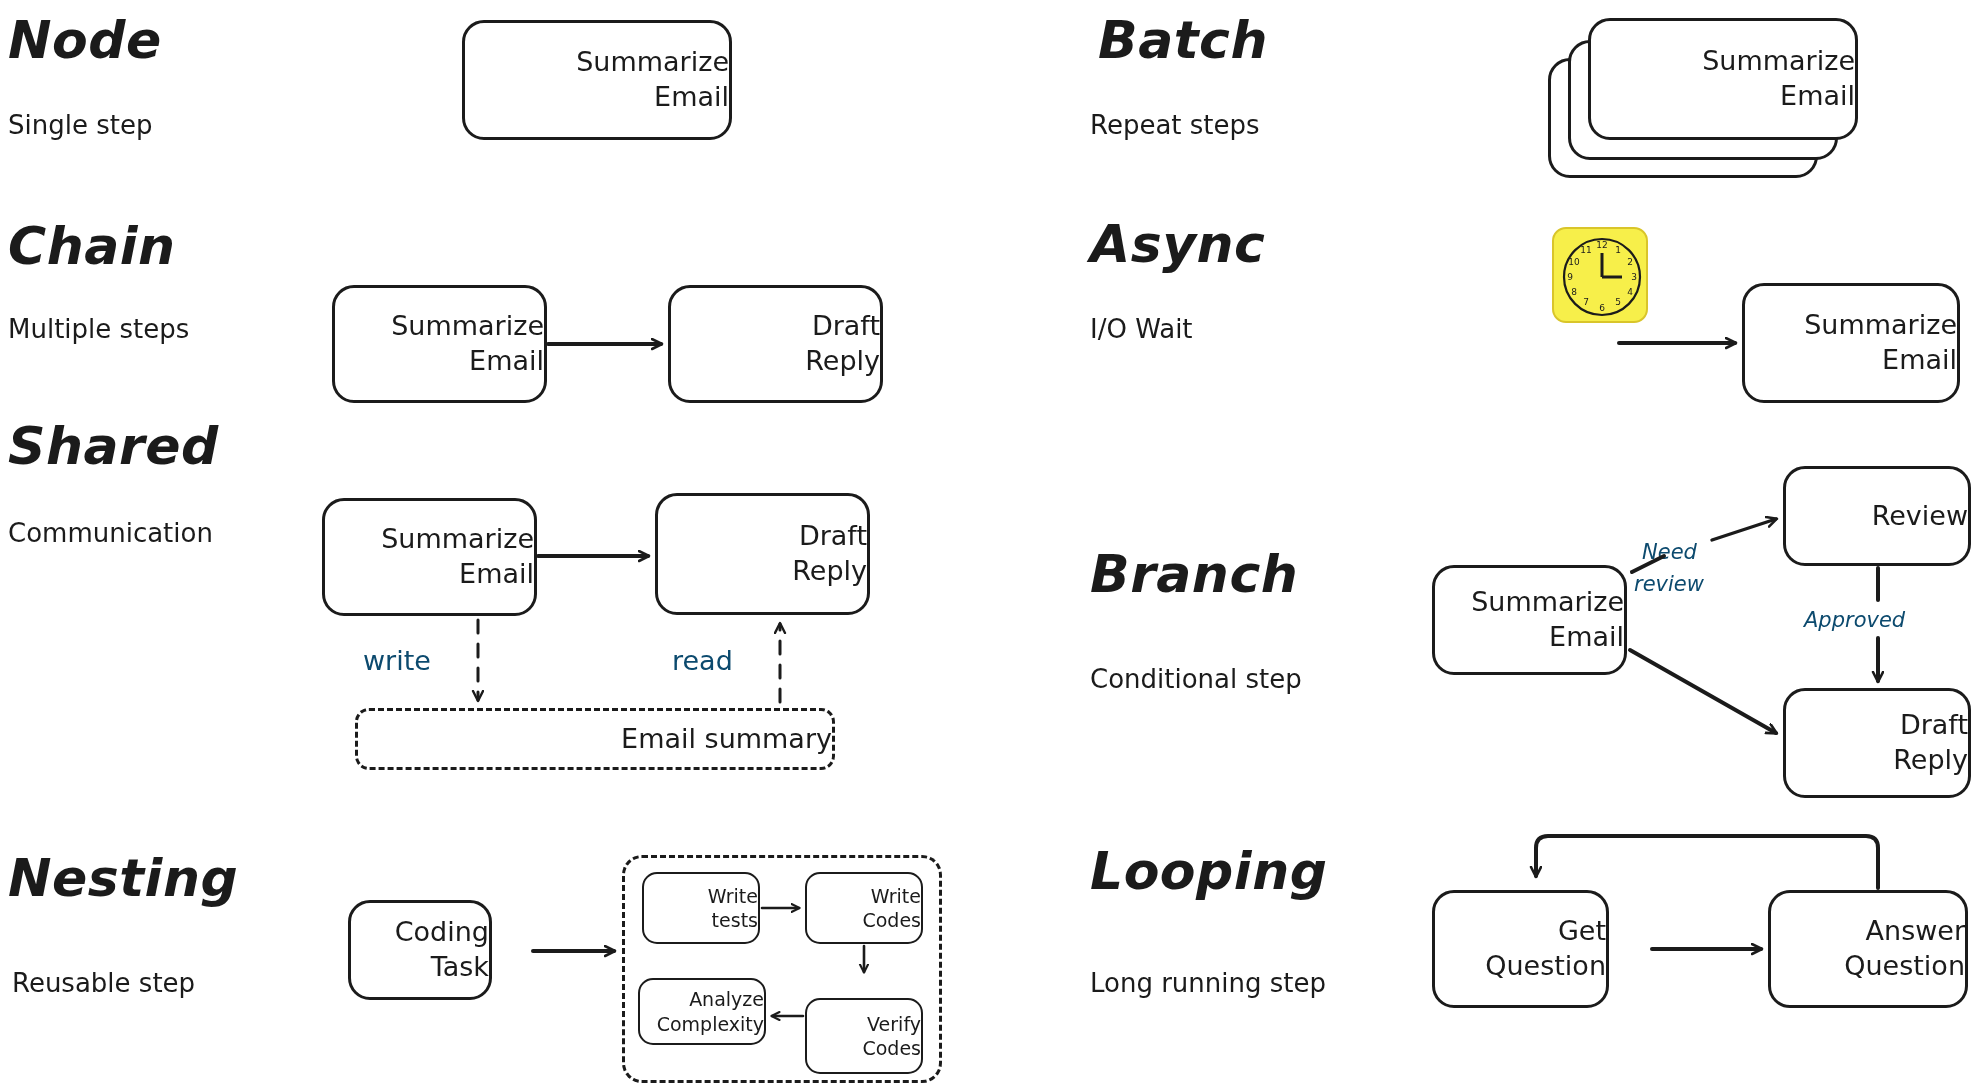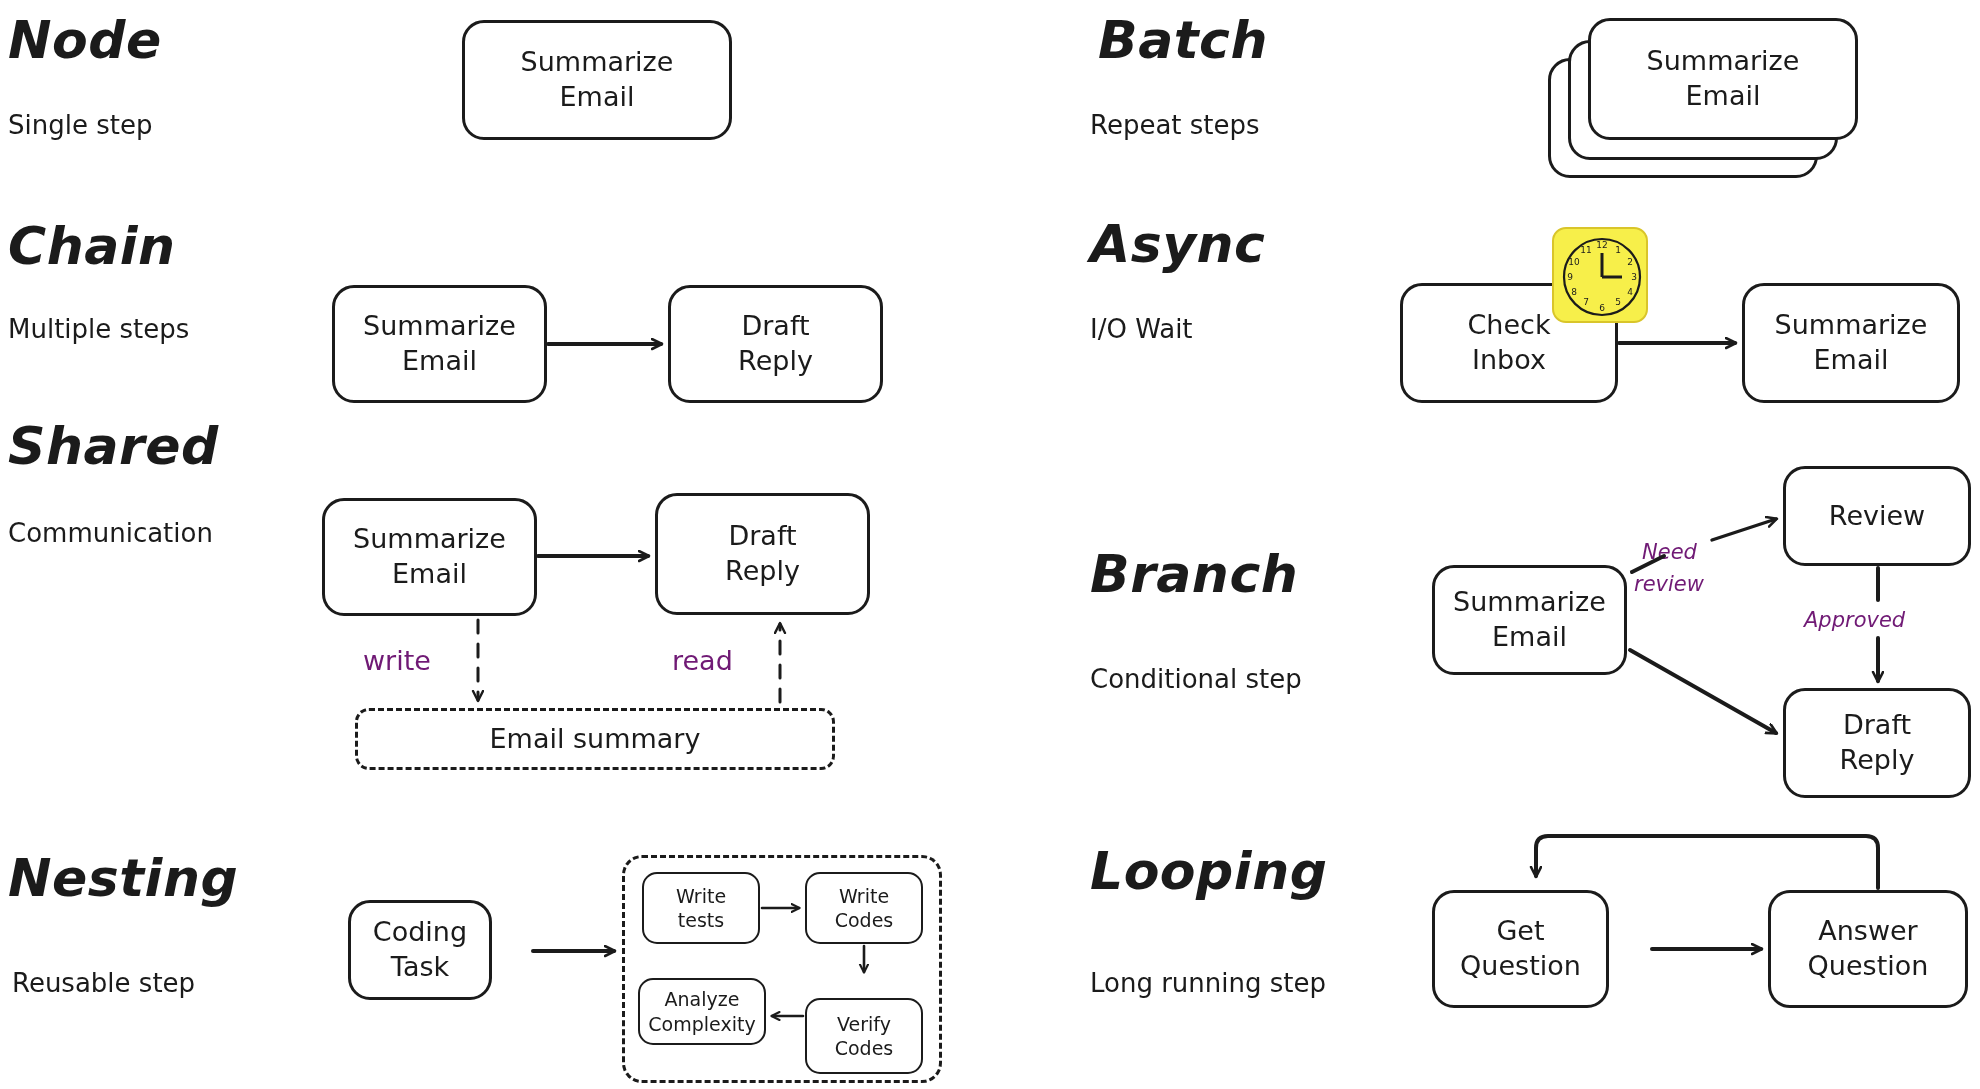--- a/index.html
+++ b/index.html
@@ -19,42 +19,42 @@
   }
   .pattern-sub{
     position:absolute;font-size:26px;font-weight:400;color:#1b1b1b;
     font-family:"DejaVu Sans", sans-serif;white-space:nowrap;line-height:1;margin-top:8px;
   }
 
   
   .node{
     position:absolute;box-sizing:border-box;
     border:3.5px solid #1b1b1b;border-radius:22px;background:#fff;
-    display:flex;flex-direction:column;align-items:center;justify-content:center;
+    display:flex;flex-direction:column;align-items:flex-end;justify-content:center;
     text-align:center;line-height:1.28;color:#1b1b1b;
     font-family:"DejaVu Sans", sans-serif;
   }
   .node .ln{display:block;white-space:nowrap;}
   .node.big{font-size:27px;}
   .node.small{font-size:19px;border-width:2.6px;border-radius:15px;}
   .node.dashed{border-style:dashed;border-width:3px;border-radius:14px;background:transparent;}
   .group-dashed{
     position:absolute;box-sizing:border-box;
     border:3px dashed #1b1b1b;border-radius:20px;background:transparent;
   }
 
   
   .stack-sheet{
     position:absolute;box-sizing:border-box;
     border:3.5px solid #1b1b1b;border-radius:22px;background:#fff;
   }
 
   
   .edge-label{
-    position:absolute;font-size:24px;color:#701a75;white-space:nowrap;
+    position:absolute;font-size:24px;color:#0c4a6e;white-space:nowrap;
     font-family:"DejaVu Sans", sans-serif;line-height:1.15;text-align:center;
   }
   .edge-label.small{font-size:21px;font-style:italic;}
 
   
   .clock-note{
     position:absolute;box-sizing:border-box;border-radius:14px;
     border:2px solid #d9c52a;
   }
   .clock-note svg{display:block;}
@@ -90,24 +90,20 @@
     <span class="ln">Email</span>
   </div>
   <div class="node big" style="left:668px;top:285px;width:215px;height:118px;">
     <span class="ln">Draft</span>
     <span class="ln">Reply</span>
   </div>
 
   <div class="pattern-title" style="left:1090px;top:218px;">Async</div>
   <div class="pattern-sub" style="left:1090px;top:308px;">I/O Wait</div>
 
-  <div class="node big" style="left:1400px;top:283px;width:218px;height:120px;">
-    <span class="ln">Check</span>
-    <span class="ln">Inbox</span>
-  </div>
   <div class="node big" style="left:1742px;top:283px;width:218px;height:120px;">
     <span class="ln">Summarize</span>
     <span class="ln">Email</span>
   </div>
 
   <div class="clock-note" style="left:1552px;top:227px;width:96px;height:96px;background:#f7ef4a;">
     <svg width="96" height="96" viewBox="0 0 96 96" aria-hidden="true">
       <circle cx="48" cy="48" r="38" fill="none" stroke="#1b1b1b" stroke-width="2.2"></circle>
       <line x1="48" y1="48" x2="48" y2="24" stroke="#1b1b1b" stroke-width="3"></line>
       <line x1="48" y1="48" x2="68" y2="48" stroke="#1b1b1b" stroke-width="3"></line>

